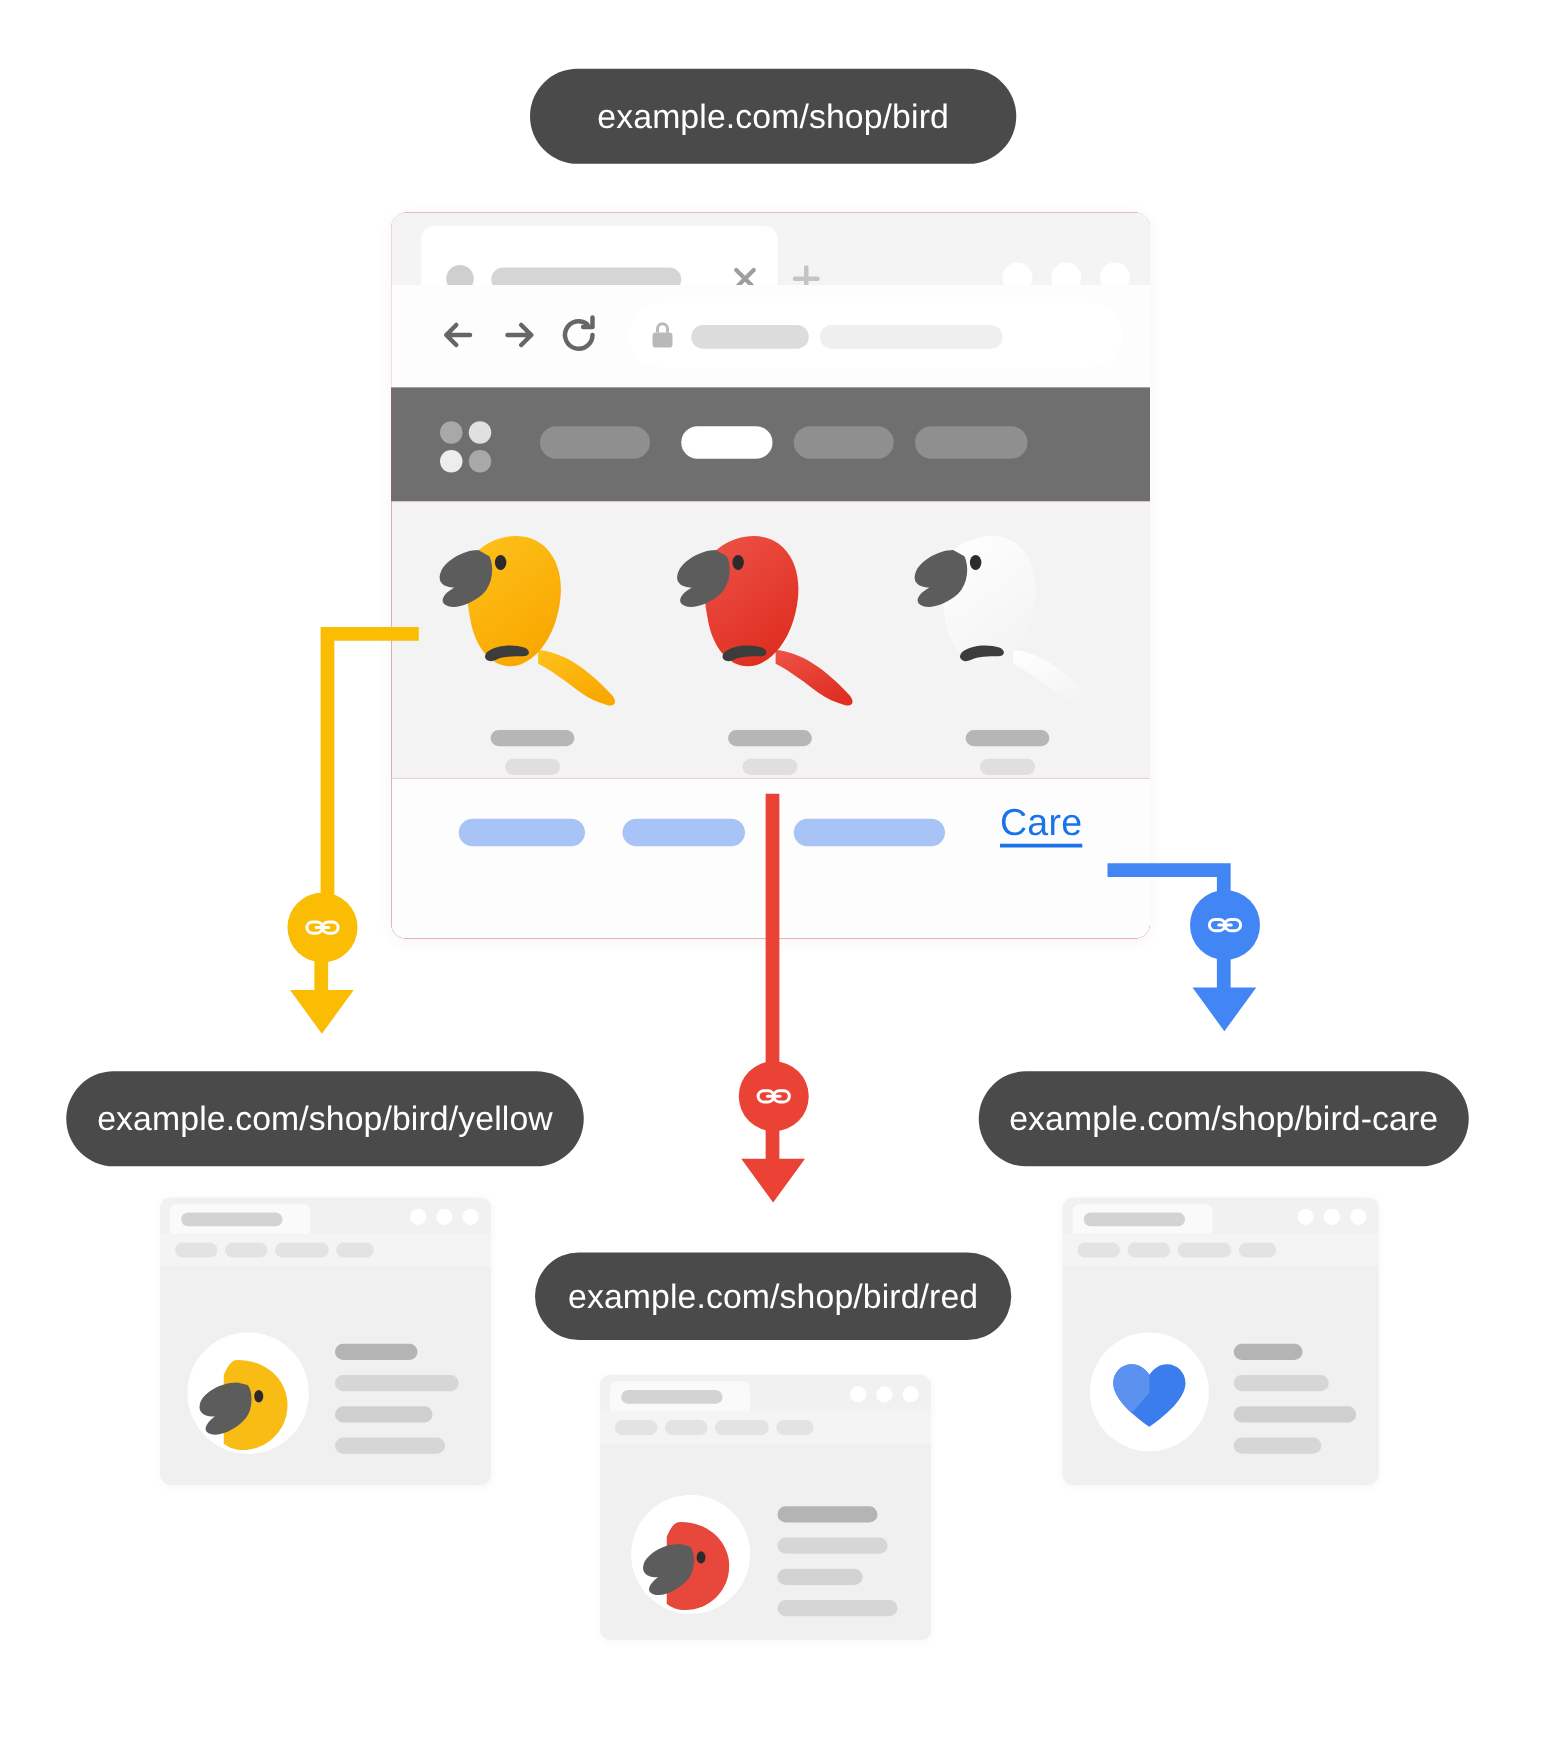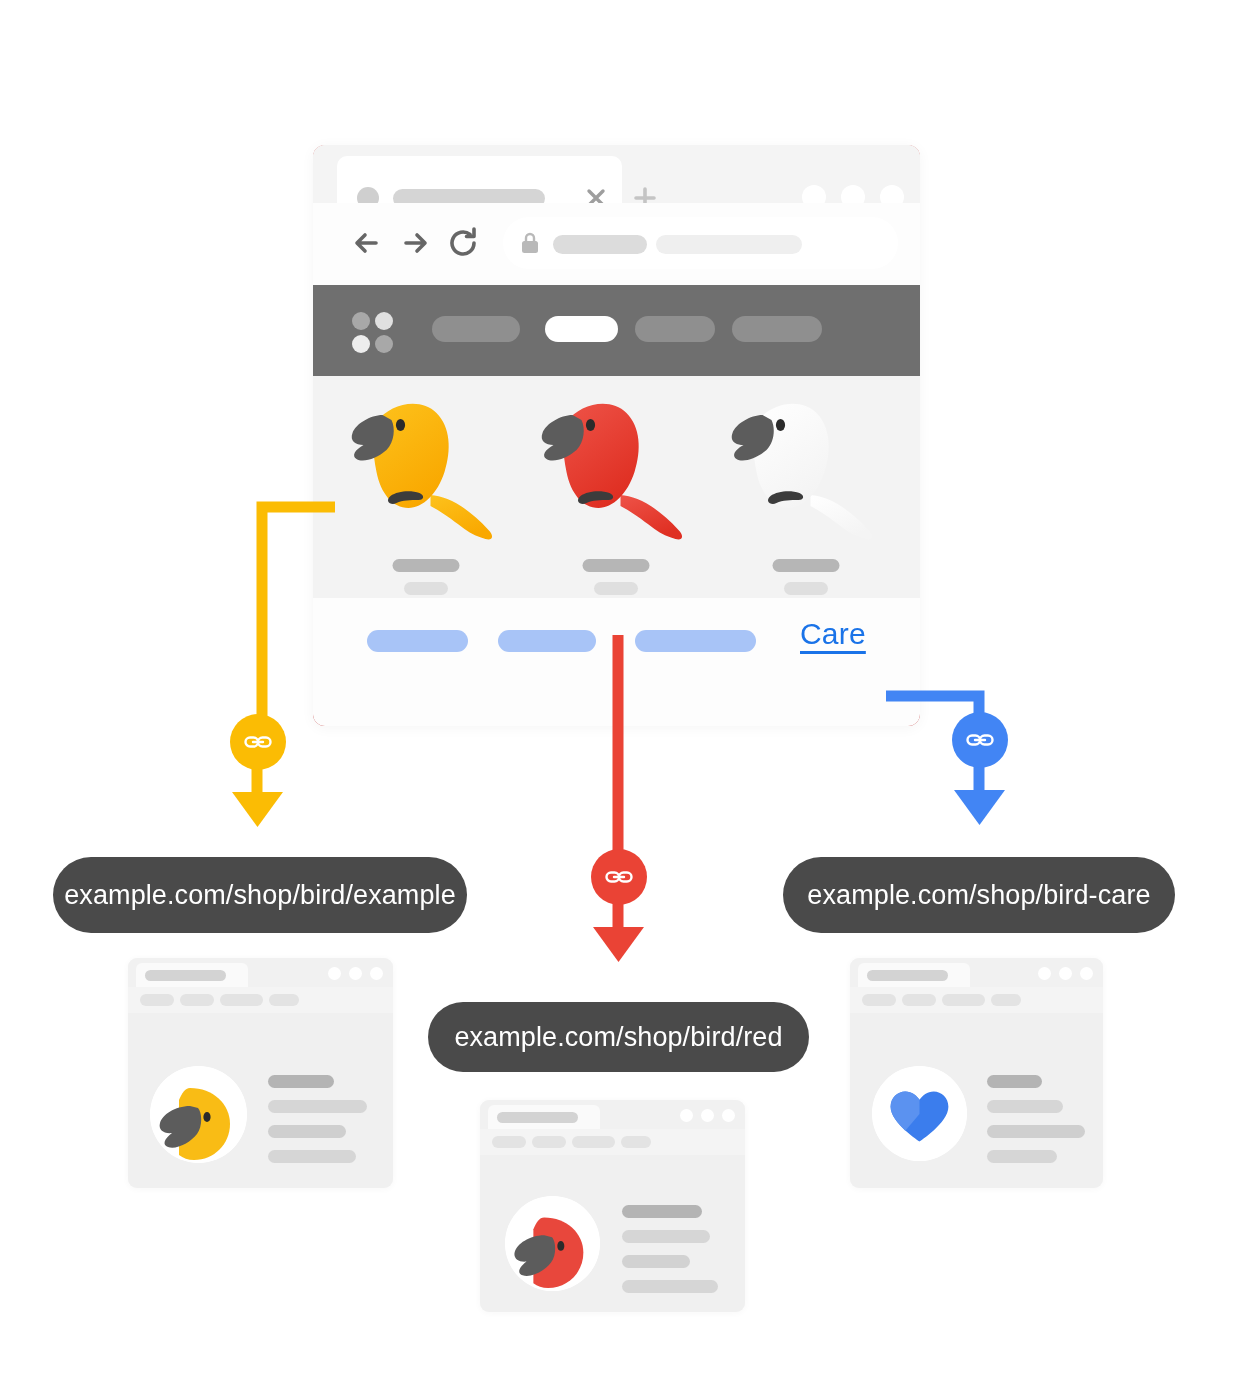--- a/index.html
+++ b/index.html
@@ -19,21 +19,21 @@
     border-radius:40px;
     display:flex;align-items:center;justify-content:center;
     font-size:27px;
     letter-spacing:.1px;
     white-space:nowrap;
     z-index:40;
   }
 
   
   #browser{
-    position:absolute;left:313px;top:145px;width:607px;height:581px;
+    position:absolute;left:313px;top:170px;width:607px;height:581px;
     background:#b91c1c;border-radius:12px;
     box-shadow:0 2px 14px rgba(0,0,0,.045);
     overflow:hidden;
   }
   .chrome-top{position:absolute;left:0;top:0;width:607px;height:140px;background:#fdfdfd;}
   .tabstrip{position:absolute;left:0;top:0;width:607px;height:58px;background:#f4f4f4;}
   .tab-active{position:absolute;left:24px;top:11px;width:285px;height:47px;background:#fff;border-radius:10px 10px 0 0;}
   .tab-dot{position:absolute;left:44px;top:42px;width:22px;height:22px;border-radius:50%;background:#cfcfcf;}
   .tab-bar-ph{position:absolute;left:80px;top:44px;width:152px;height:19px;border-radius:10px;background:#d5d5d5;}
   .tab-close{position:absolute;left:268px;top:38px;width:30px;height:30px;}
@@ -101,20 +101,23 @@
   .mini-body{position:absolute;left:0;top:55px;width:100%;bottom:0;background:#f0f0f0;}
   .avatar{position:absolute;border-radius:50%;background:#ffffff;overflow:hidden;}
   .avatar svg{display:block;width:100%;height:100%;}
   .mini-lines i{position:absolute;height:13px;border-radius:7px;display:block;}
 </style>
 </head>
 <body>
 
 <div id="stage">
 
+  <div class="url-pill" style="left:424px;top:55px;width:389px;height:76px;">
+    <span>example.com/shop/bird</span>
+  </div>
 
   <div id="browser">
 
     <div class="chrome-top">
 
       <div class="tabstrip">
         <div class="tab-active"></div>
         <span class="tab-dot"></span>
         <span class="tab-bar-ph"></span>
         <span class="tab-close">
@@ -281,21 +284,21 @@
 
   <div class="link-badge" style="left:952px;top:712px;width:56px;height:56px;background:#4285f4;">
     <svg width="30" height="30" viewBox="0 0 30 30">
       <rect x="2.5" y="10.5" width="12.5" height="9" rx="4.5" fill="none" stroke="#fff" stroke-width="2.4"></rect>
       <rect x="15" y="10.5" width="12.5" height="9" rx="4.5" fill="none" stroke="#fff" stroke-width="2.4"></rect>
       <path d="M10 15 H20" stroke="#fff" stroke-width="2.4" stroke-linecap="round"></path>
     </svg>
   </div>
 
   <div class="url-pill" style="left:53px;top:857px;width:414px;height:76px;">
-    <span>example.com/shop/bird/example</span>
+    <span>example.com/shop/bird/yellow</span>
   </div>
 
   <div class="url-pill" style="left:783px;top:857px;width:392px;height:76px;">
     <span>example.com/shop/bird-care</span>
   </div>
 
   <div class="url-pill" style="left:428px;top:1002px;width:381px;height:70px;">
     <span>example.com/shop/bird/red</span>
   </div>
 

